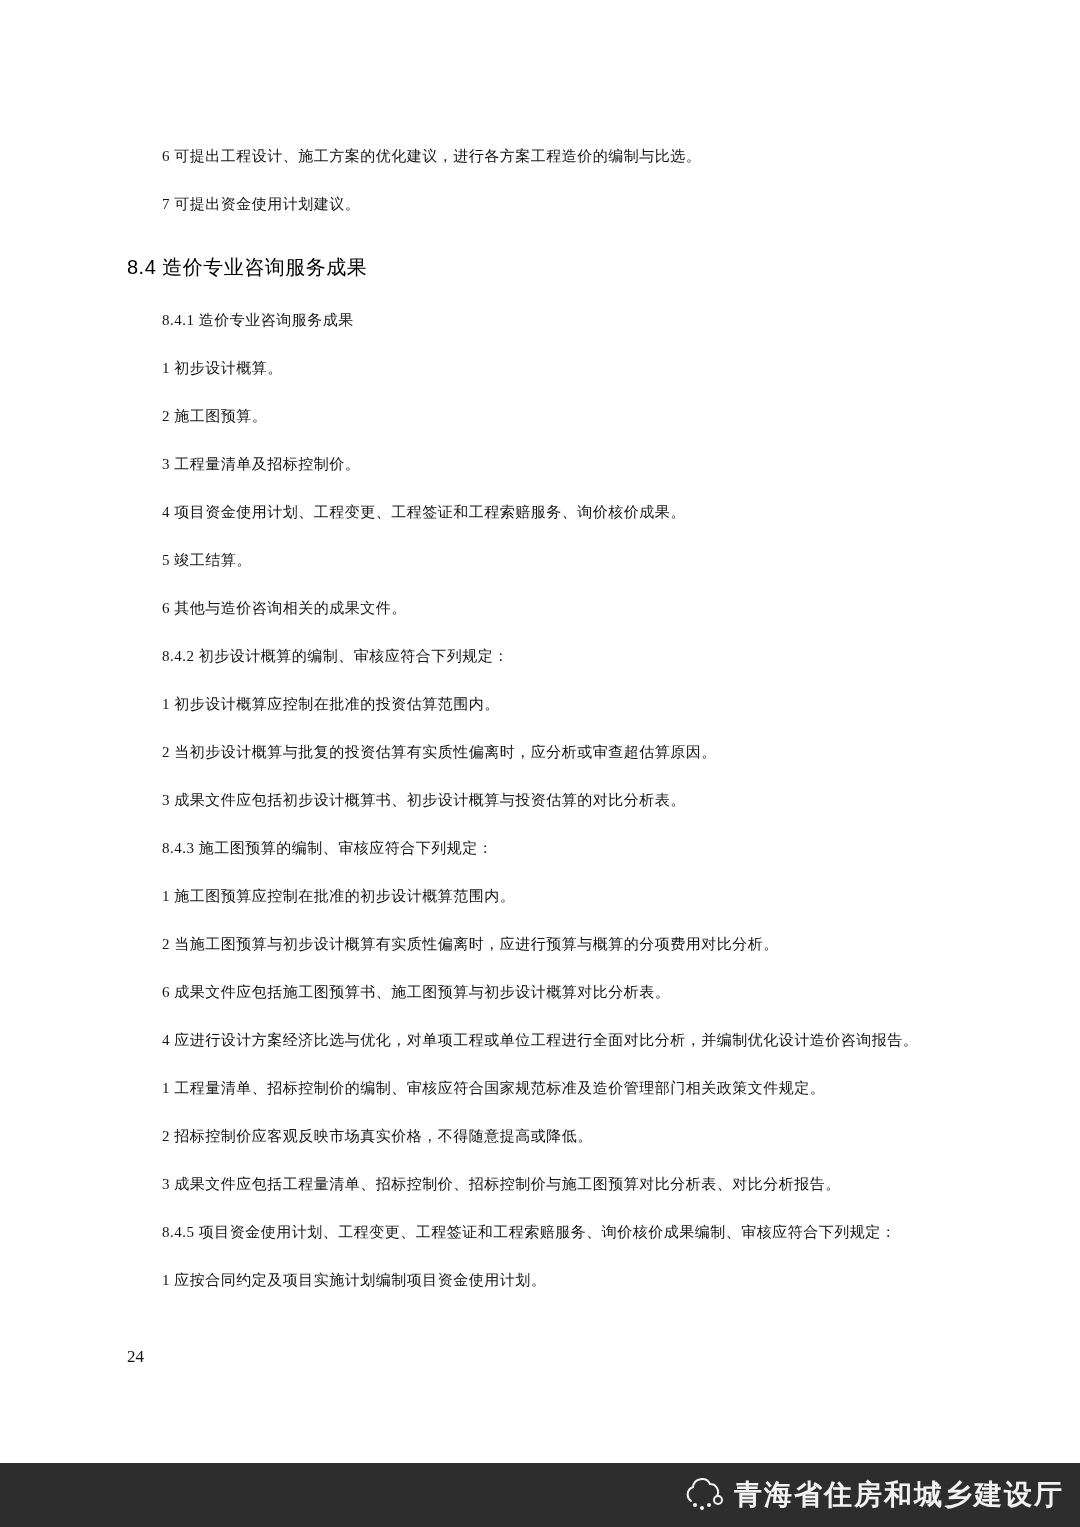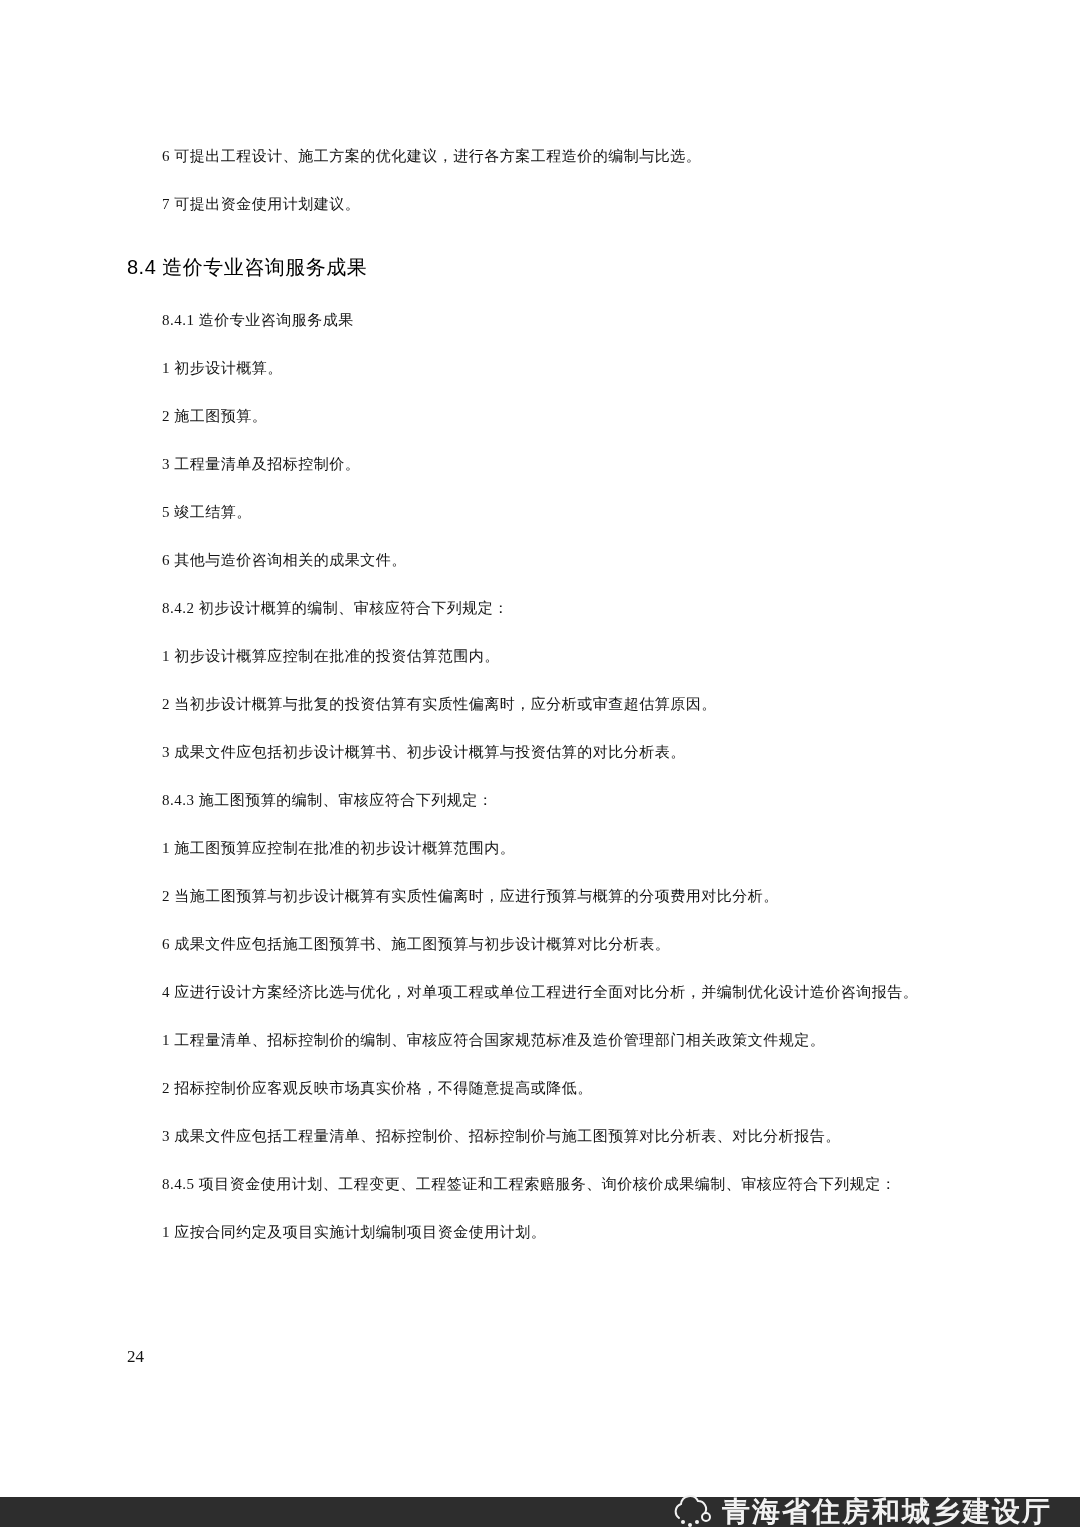--- a/index.html
+++ b/index.html
@@ -49,26 +49,26 @@
     font-size: 17px;
     line-height: 24px;
     color: #141414;
   }
 
   .footer-bar {
     position: absolute;
     left: 0;
     bottom: 0;
     width: 1080px;
-    height: 30px;
+    height: 64px;
     background: #2d2d2d;
     display: flex;
     align-items: center;
     justify-content: flex-end;
-    padding-right: 28px;
+    padding-right: 16px;
   }
 
   .footer-bar .logo {
     display: inline-flex;
     align-items: center;
     margin-right: 8px;
   }
 
   .footer-bar .dept {
     font-family: "Liberation Sans", "DejaVu Sans", sans-serif;
@@ -87,20 +87,21 @@
 
   <div class="content">
 
   <p>6 可提出工程设计、施工方案的优化建议，进行各方案工程造价的编制与比选。</p>
       <p>7 可提出资金使用计划建议。</p>
       <p class="heading">8.4 造价专业咨询服务成果</p>
       <p>8.4.1 造价专业咨询服务成果</p>
       <p>1 初步设计概算。</p>
       <p>2 施工图预算。</p>
       <p>3 工程量清单及招标控制价。</p>
+      <p>4 项目资金使用计划、工程变更、工程签证和工程索赔服务、询价核价成果。</p>
       <p>5 竣工结算。</p>
       <p>6 其他与造价咨询相关的成果文件。</p>
       <p>8.4.2 初步设计概算的编制、审核应符合下列规定：</p>
       <p>1 初步设计概算应控制在批准的投资估算范围内。</p>
       <p>2 当初步设计概算与批复的投资估算有实质性偏离时，应分析或审查超估算原因。</p>
       <p>3 成果文件应包括初步设计概算书、初步设计概算与投资估算的对比分析表。</p>
       <p>8.4.3 施工图预算的编制、审核应符合下列规定：</p>
       <p>1 施工图预算应控制在批准的初步设计概算范围内。</p>
       <p>2 当施工图预算与初步设计概算有实质性偏离时，应进行预算与概算的分项费用对比分析。</p>
       <p>6 成果文件应包括施工图预算书、施工图预算与初步设计概算对比分析表。</p>

